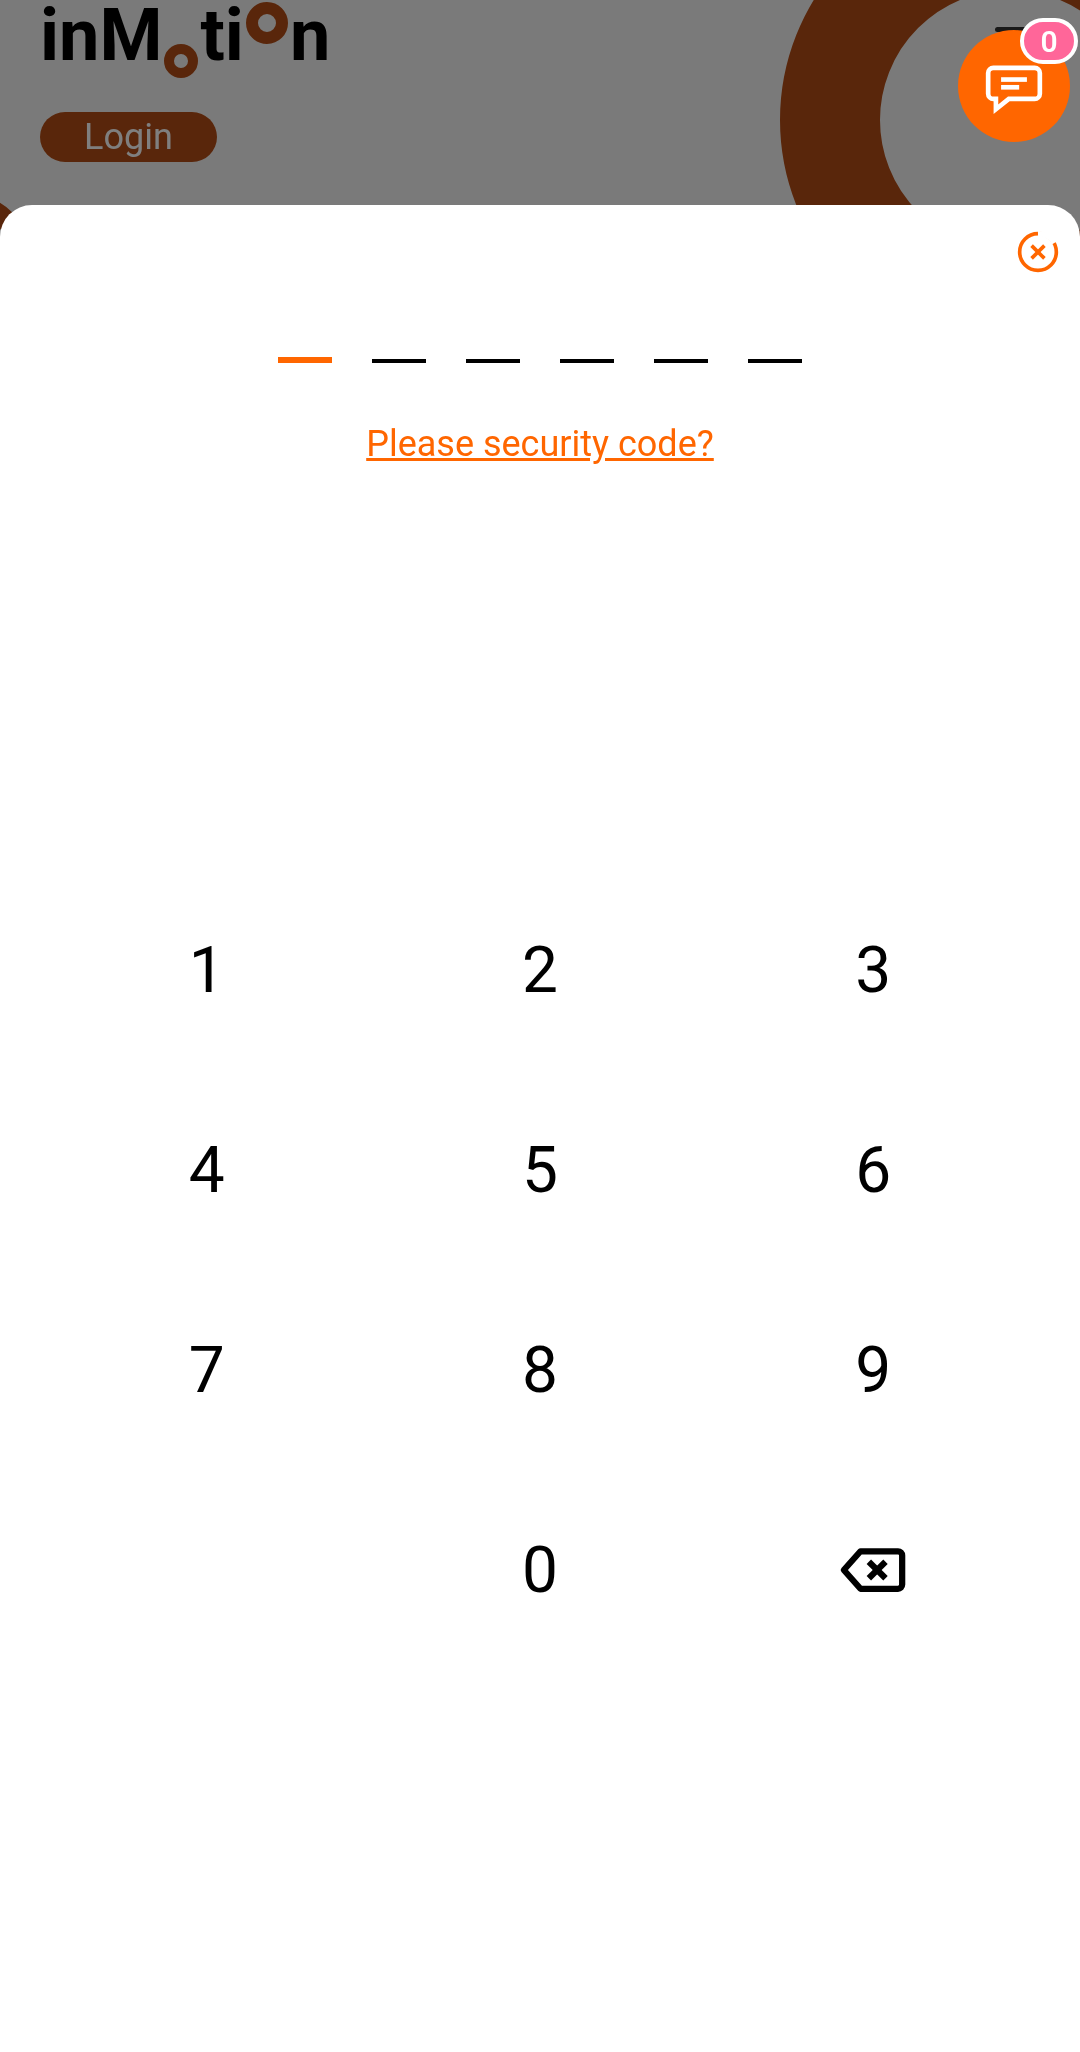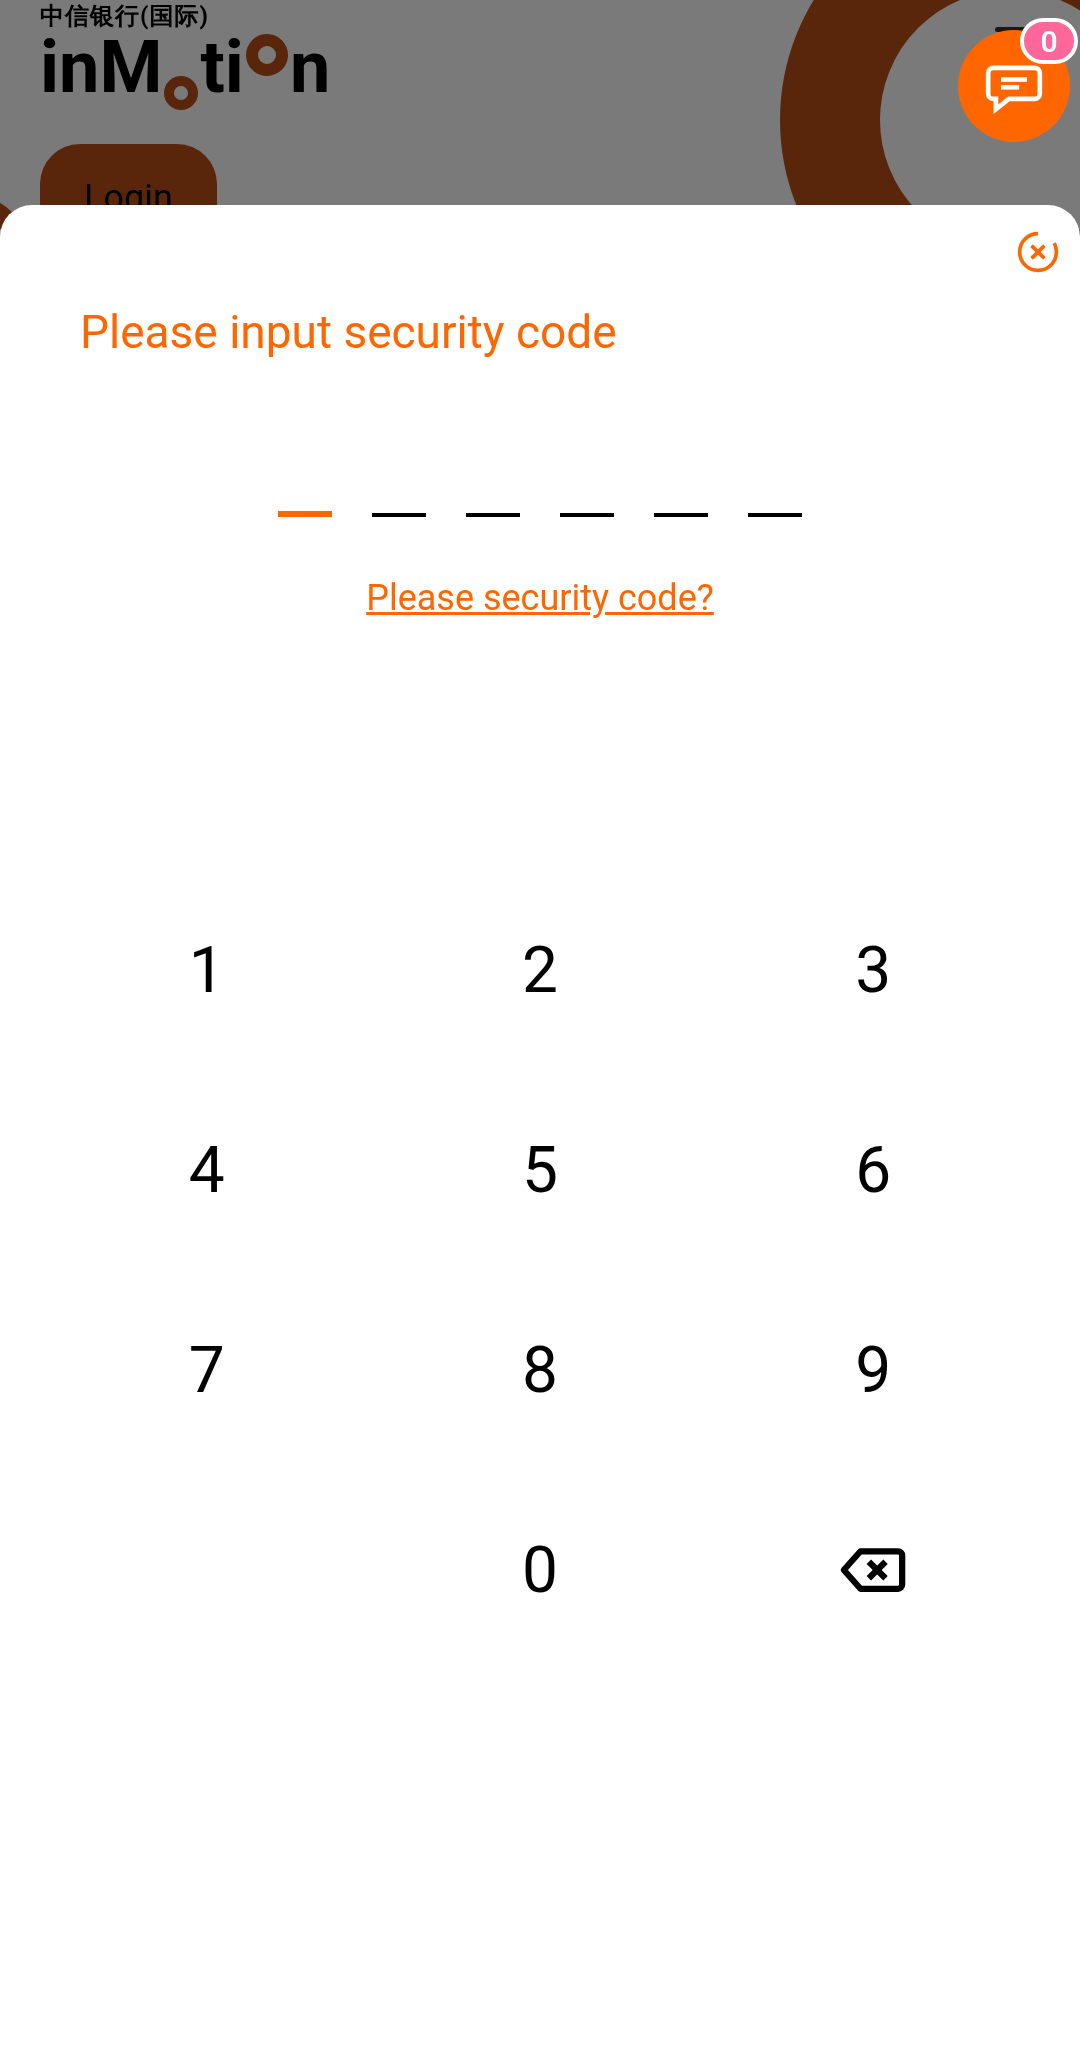--- a/index.html
+++ b/index.html
@@ -74,23 +74,23 @@
       height: 42px;
       border: 12px solid #b34d16;
       border-radius: 50%;
       margin: 0 2px;
       transform: translateY(-28px);
     }
     .login-btn {
       display: inline-block;
       margin-top: 40px;
       background: #b34d16;
-      color: #000000;
+      color: #ffffff;
       font-size: 36px;
-      padding: 33px 44px;
+      padding: 4px 44px;
       border-radius: 40px;
     }
     .hamburger {
       position: absolute;
       top: 20px;
       right: 45px;
       width: 40px;
       z-index: 3;
     }
     .hamburger span {
@@ -219,21 +219,20 @@
     }
   </style>
 </head>
 <body>
 
 <div class="bg-layer"></div>
 <div class="bg-ring"></div>
 <div class="bg-ring-small"></div>
 
 <div class="header">
-  <div class="brand-sub">中信银行(国际)</div>
   <div class="brand-main">
     <span>inM</span>
     <span class="o-small"></span>
     <span>ti</span>
     <span class="o-sup"></span>
     <span>n</span>
   </div>
   <div class="login-btn">
     <span>Login</span>
   </div>
@@ -260,21 +259,20 @@
 <div class="modal">
   <div class="modal-close">
     <svg viewBox="0 0 24 24" fill="none" stroke="#ff6600" stroke-width="2">
       <circle cx="12" cy="12" r="10"></circle>
       <path d="M12 2 a10 10 0 0 1 9 5" stroke="#fff" stroke-width="3"></path>
       <line x1="8.5" y1="8.5" x2="15.5" y2="15.5"></line>
       <line x1="15.5" y1="8.5" x2="8.5" y2="15.5"></line>
     </svg>
   </div>
 
-  <div class="prompt">Please input security code</div>
 
   <div class="code-fields">
     <div class="code-slot active"></div>
     <div class="code-slot"></div>
     <div class="code-slot"></div>
     <div class="code-slot"></div>
     <div class="code-slot"></div>
     <div class="code-slot"></div>
   </div>
 

